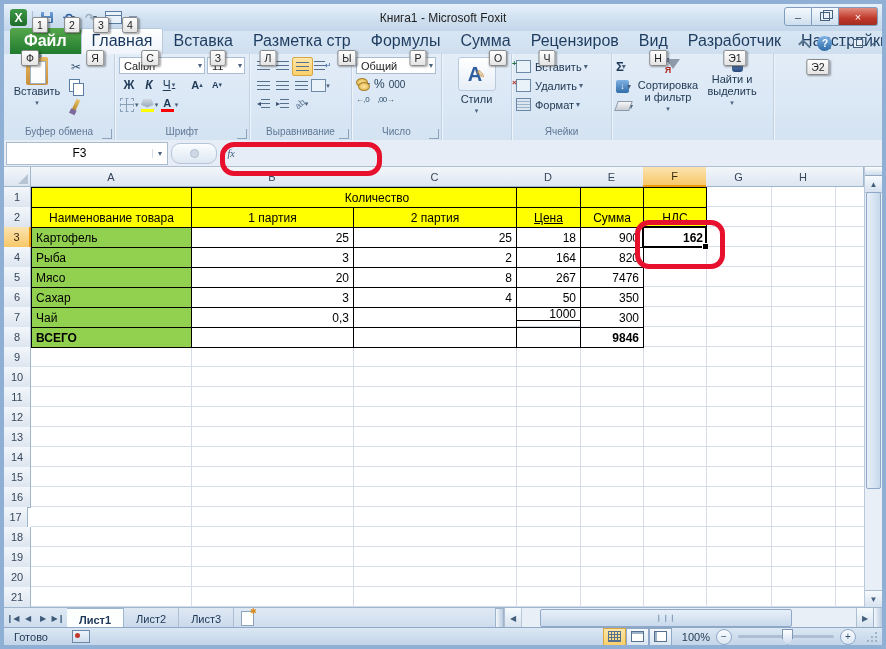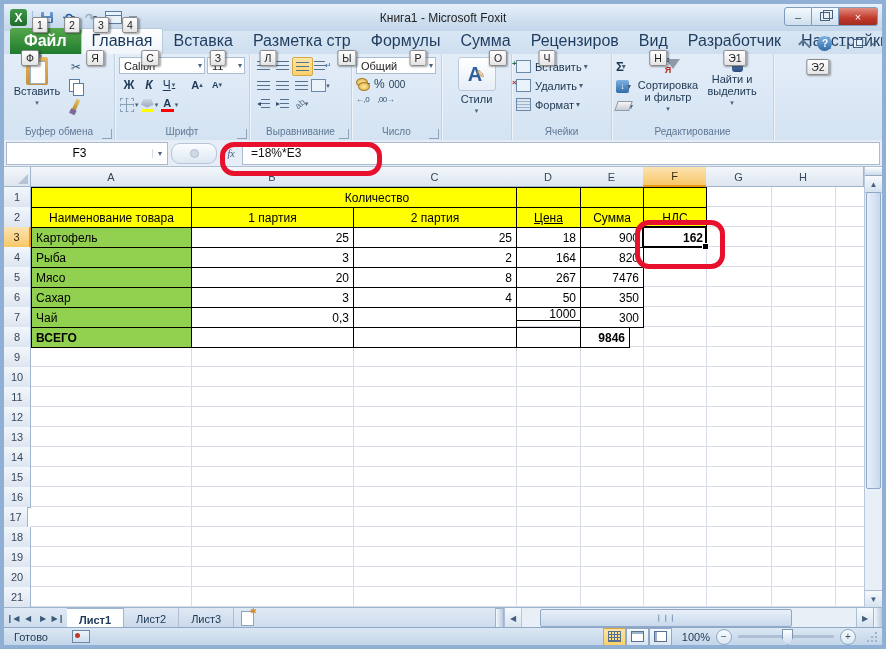--- a/index.html
+++ b/index.html
@@ -483,38 +483,34 @@
           </span>
           <span>Сортировка и фильтр</span>
             <span style="font-size:7px;color:#4a627e">▾</span>
         </div>
         <div class="bigbtn2" style="width:58px">
           <span class="binoc"></span>
           <span>Найти и выделить</span>
             <span style="font-size:7px;color:#4a627e">▾</span>
         </div>
       </div>
-      <div class="rg-label">Редактирование</div>
     </div>
 
     <div class="rgroup" style="flex:1;border-right:none;box-shadow:none;"></div>
   </div>
 
   <div class="fbar">
     <div class="namebox">
       <span class="nv">F3</span>
       <span class="na">▾</span>
     </div>
     <div class="knob">
         <i></i>
       </div>
     <div class="fxlab">fx</div>
-    <div class="finput">
-      <span>=18%*E3</span>
-    </div>
   </div>
 
   <div class="grid" id="grid">
     <div class="cellsbg"></div>
     <div class="vscroll">
       <div class="vs-split"></div>
       <div class="sbtn2">▲</div>
       <div class="vthumb"></div>
       <div class="vs-down">▼</div>
     </div>
@@ -561,21 +557,21 @@
         <div class="cell tb n" style="left: 576px; top: 120px; width: 64px; height: 21px;">350</div>
         <div class="cell tb g" style="left: 27px; top: 140px; width: 161px; height: 21px;">Чай</div>
         <div class="cell tb n" style="left: 187px; top: 140px; width: 163px; height: 21px;">0,3</div>
         <div class="cell tb n" style="left: 349px; top: 140px; width: 164px; height: 21px;"></div>
         <div class="cell tb n" style="left: 512px; top: 140px; width: 65px; height: 14px;">1000</div>
         <div class="cell tb n" style="left: 576px; top: 140px; width: 64px; height: 21px;">300</div>
         <div class="cell tb g b" style="left: 27px; top: 160px; width: 161px; height: 21px;">ВСЕГО</div>
         <div class="cell tb n" style="left: 187px; top: 160px; width: 163px; height: 21px;"></div>
         <div class="cell tb n" style="left: 349px; top: 160px; width: 164px; height: 21px;"></div>
         <div class="cell tb n" style="left: 512px; top: 160px; width: 65px; height: 21px;"></div>
-        <div class="cell tb n b" style="left: 576px; top: 160px; width: 50px; height: 21px;">9846</div>
+        <div class="cell tb n b" style="left: 576px; top: 160px; width: 64px; height: 21px;">9846</div>
       </div>
     <div class="selbox" id="selbox" style="left: 638px; top: 59px; width: 61px; height: 18px;">
       <span class="handle"></span>
     </div>
   <div class="corner" style="left: 0px; top: 0px; width: 27px; height: 20px;"></div>
       <div class="chdr" style="left: 27px; top: 0px; width: 161px; height: 20px;">A</div>
       <div class="chdr" style="left: 187px; top: 0px; width: 163px; height: 20px;">B</div>
       <div class="chdr" style="left: 349px; top: 0px; width: 164px; height: 20px;">C</div>
       <div class="chdr" style="left: 512px; top: 0px; width: 65px; height: 20px;">D</div>
       <div class="chdr" style="left: 576px; top: 0px; width: 64px; height: 20px;">E</div>

